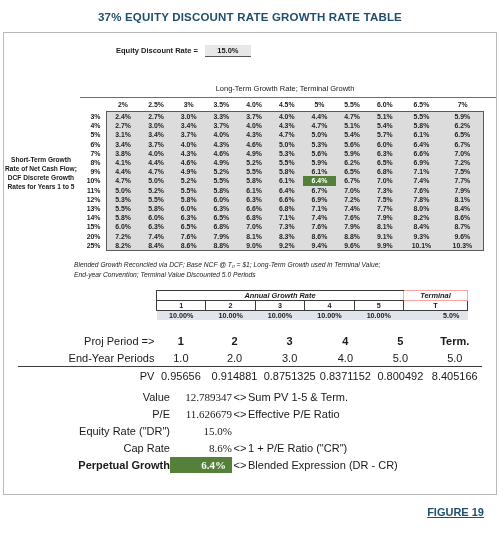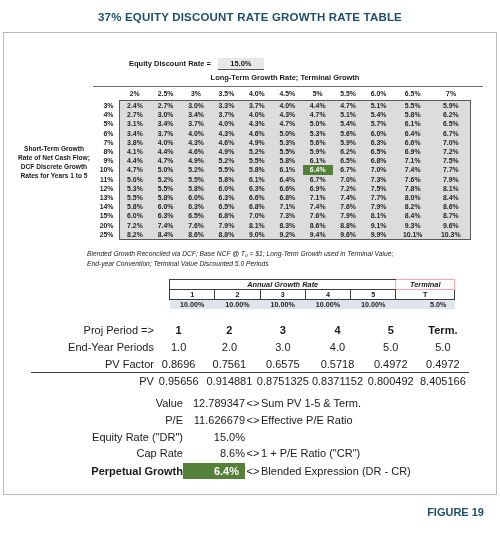--- a/index.html
+++ b/index.html
@@ -23,21 +23,21 @@
     padding-bottom: 9px;
   }
 
   
   #figure-panel {
     position: relative;
     margin: 0 3px;
     border: 1px solid #b9b9b9;
     background: #ffffff;
     height: 463px;
-    padding: 13px;
+    padding: 0;
   }
 
   
   #edr-row {
     display: flex;
     align-items: baseline;
     padding: 12px 0 0 0;
     font-size: 7.5px;
     font-weight: bold;
   }
@@ -50,22 +50,22 @@
     border-bottom: 1.6px solid #555;
     font-weight: bold;
     font-size: 7.5px;
     padding: 1px 4px 1px 4px;
   }
 
   
   #matrix-caption {
     text-align: center;
     font-size: 7.5px;
-    font-weight: bold;
-    margin-top: 3px;
+    font-weight: normal;
+    margin-top: 27px;
     padding-left: 70px;
   }
 
   
   #matrix-wrap {
     margin-top: 4px;
     display: flex;
     align-items: stretch;
   }
   #matrix-side {
@@ -188,38 +188,39 @@
     padding-right: 8px;
     white-space: nowrap;
     font-weight: normal;
   }
   td.proj-label.bold { font-weight: bold; }
   td.proj-num { text-align: center; font-weight: normal; }
   tr.proj-head td.proj-num { font-weight: bold; }
   tr.pv-row td { border-top: 1px solid #3c3c3c; }
   tr.pvfactor-row td.proj-num { }
 
-  td.proj-val { text-align: right; padding-right: 4px; }
+  td.proj-val { text-align: right; padding-right: 4px; font-family: Liberation Serif, serif; }
   td.proj-note { text-align: left; padding-left: 4px; white-space: nowrap; }
   .hl-box {
     display: block;
     background: #55803a;
     color: #fff;
     font-weight: bold;
     text-align: right;
     padding: 2px 6px 2px 0;
   }
 
   
   #figure-caption {
     text-align: right;
     color: #1f4e6b;
     font-size: 11px;
     font-weight: bold;
     padding: 11px 16px 0 0;
+    text-decoration: underline;
   }
 </style>
 </head>
 <body>
 
 <div id="page-title">37% EQUITY DISCOUNT RATE GROWTH RATE TABLE</div>
 
 <div id="figure-panel">
 
   <div id="edr-row">
@@ -520,29 +521,20 @@
           </tr>
           <tr>
             <td class="proj-label">End-Year Periods</td>
             <td class="proj-num">1.0</td>
             <td class="proj-num">2.0</td>
             <td class="proj-num">3.0</td>
             <td class="proj-num">4.0</td>
             <td class="proj-num">5.0</td>
             <td class="proj-num">5.0</td>
           </tr>
-          <tr class="pvfactor-row">
-            <td class="proj-label">PV Factor</td>
-            <td class="proj-num">0.8696</td>
-            <td class="proj-num">0.7561</td>
-            <td class="proj-num">0.6575</td>
-            <td class="proj-num">0.5718</td>
-            <td class="proj-num">0.4972</td>
-            <td class="proj-num">0.4972</td>
-          </tr>
           <tr class="pv-row">
             <td class="proj-label">PV</td>
             <td class="proj-num">0.95656</td>
             <td class="proj-num">0.914881</td>
             <td class="proj-num">0.8751325</td>
             <td class="proj-num">0.8371152</td>
             <td class="proj-num">0.800492</td>
             <td class="proj-num">8.405166</td>
           </tr>
         </tbody>

